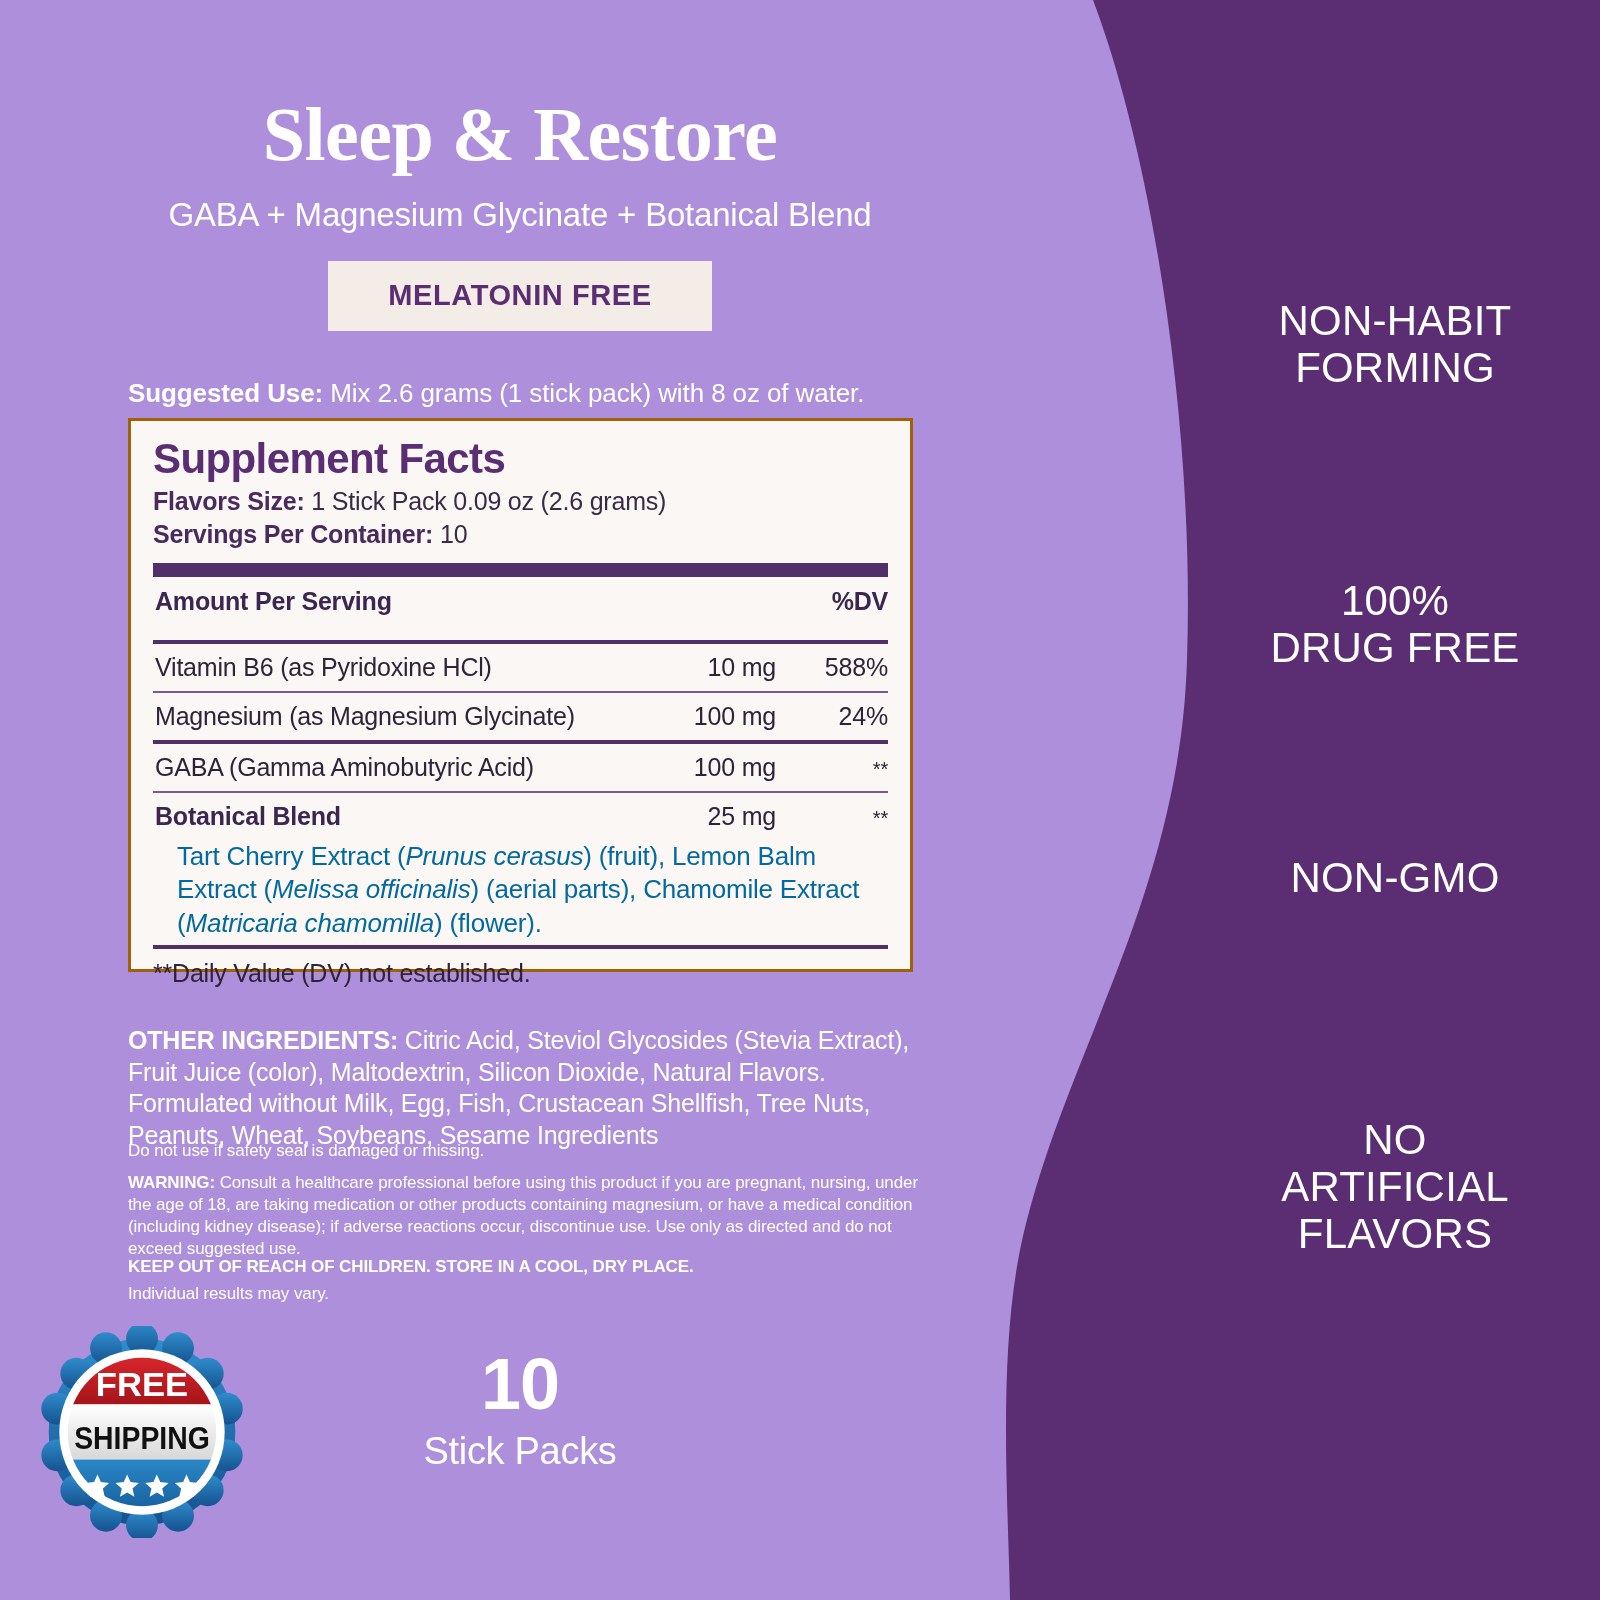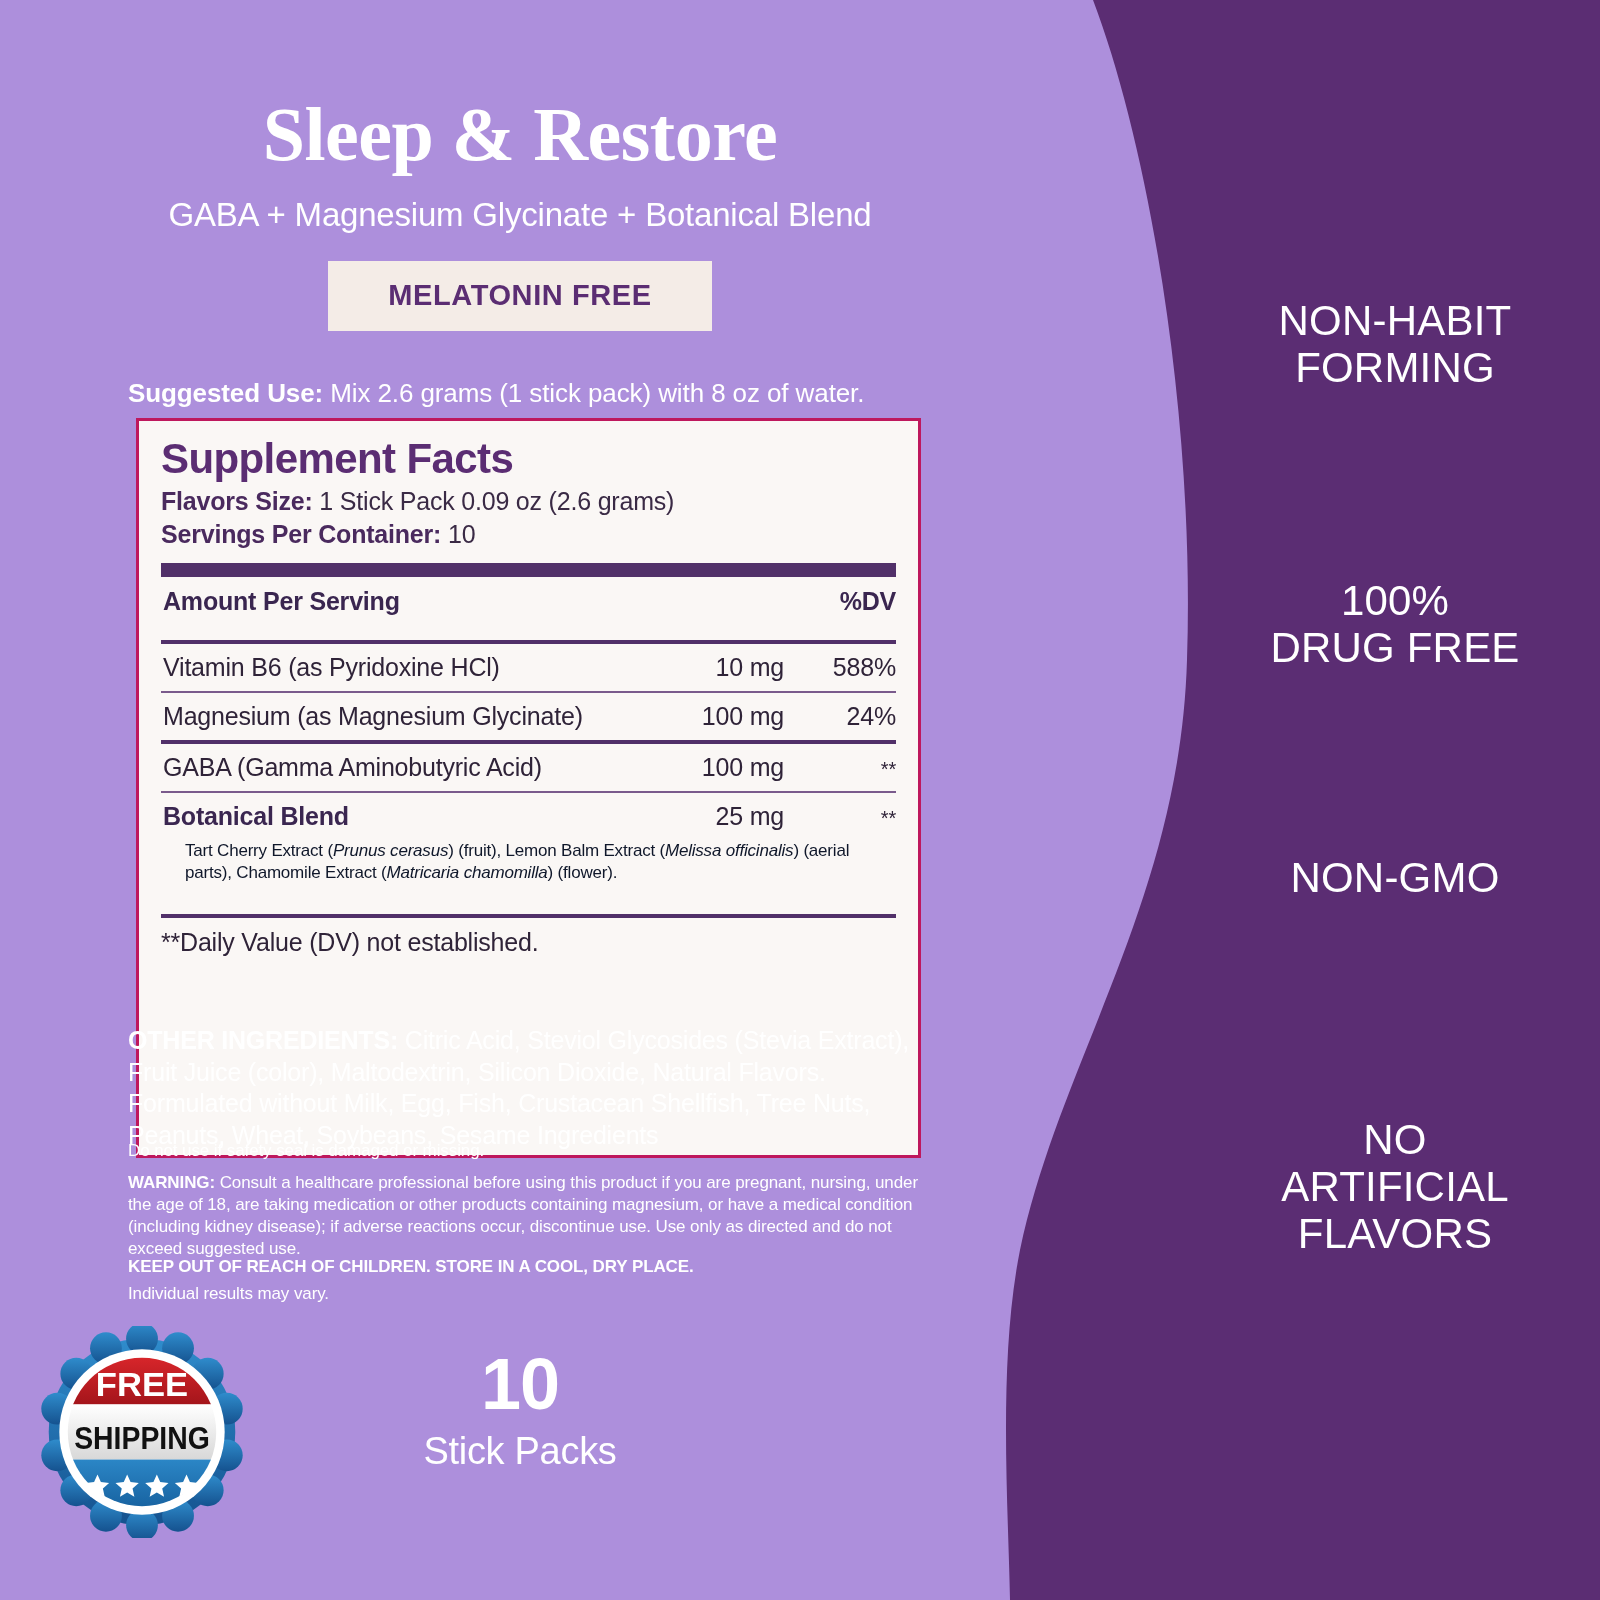--- a/index.html
+++ b/index.html
@@ -59,25 +59,24 @@
     position:absolute; left:128px; top:378px; width:820px;
     font-size:26px;
     color:#ffffff;
     letter-spacing:-0.1px;
   }
   .suggested-use b { font-weight:700; }
 
   
   .sf-panel {
     position:absolute; left:128px; top:418px;
-    width:785px; height:740px;
+    width:785px; height:554px;
     background:#faf7f5;
-    border:3px solid #be185d;
+    border:3px solid #a16207;
     padding:16px 22px 0 22px;
-    margin-left:8px;
   }
   .sf-title {
     font-size:42px; font-weight:700; color:#5b2d73;
     letter-spacing:-0.6px; line-height:1.05;
     margin-bottom:4px;
   }
   .sf-serving {
     font-size:25px; color:#3a2a45; line-height:1.33;
     letter-spacing:-0.2px;
   }
@@ -94,22 +93,22 @@
     letter-spacing:-0.2px;
   }
   .sf-row .nm   { flex:1 1 auto; }
   .sf-row .amt  { width:150px; text-align:right; }
   .sf-row .dv   { width:112px; text-align:right; }
   .sf-row .dv.star { font-size:20px; }
   .sf-row.head { font-weight:700; color:#3a2650; padding:10px 0 24px 2px; }
   .sf-row.bold .nm { font-weight:700; color:#3a2650; }
 
   .blend-list {
-    font-size:17px; color:#0f172a; line-height:1.30;
-    padding:0 0 30px 24px; letter-spacing:-0.2px;
+    font-size:26px; color:#0369a1; line-height:1.30;
+    padding:0 0 4px 24px; letter-spacing:-0.2px;
   }
   .blend-list i { font-style:italic; }
 
   .sf-foot {
     font-size:25px; color:#2f2338; padding-top:10px; letter-spacing:-0.2px;
   }
 
   
   .fine { position:absolute; left:128px; width:790px; color:#ffffff; }
   .fp-other     { top:1024px; font-size:25px; line-height:1.28; letter-spacing:-0.2px; }

